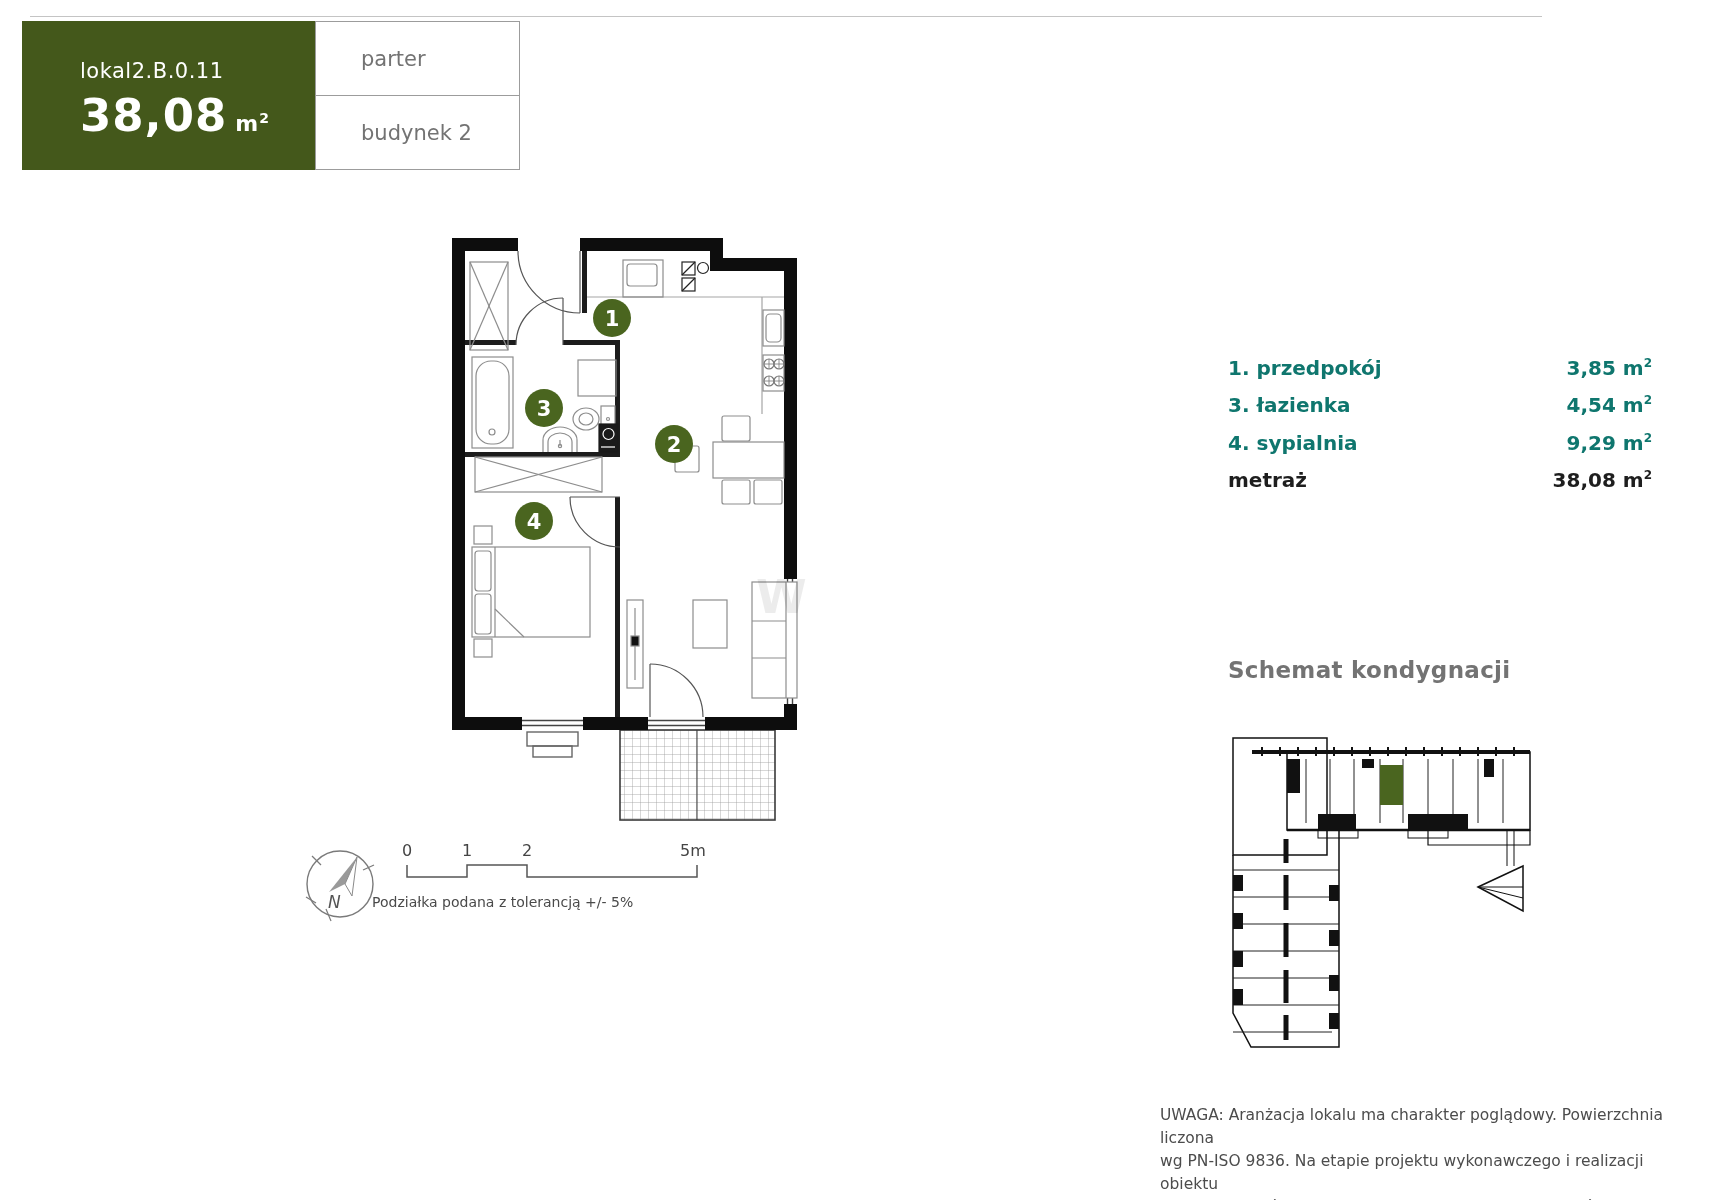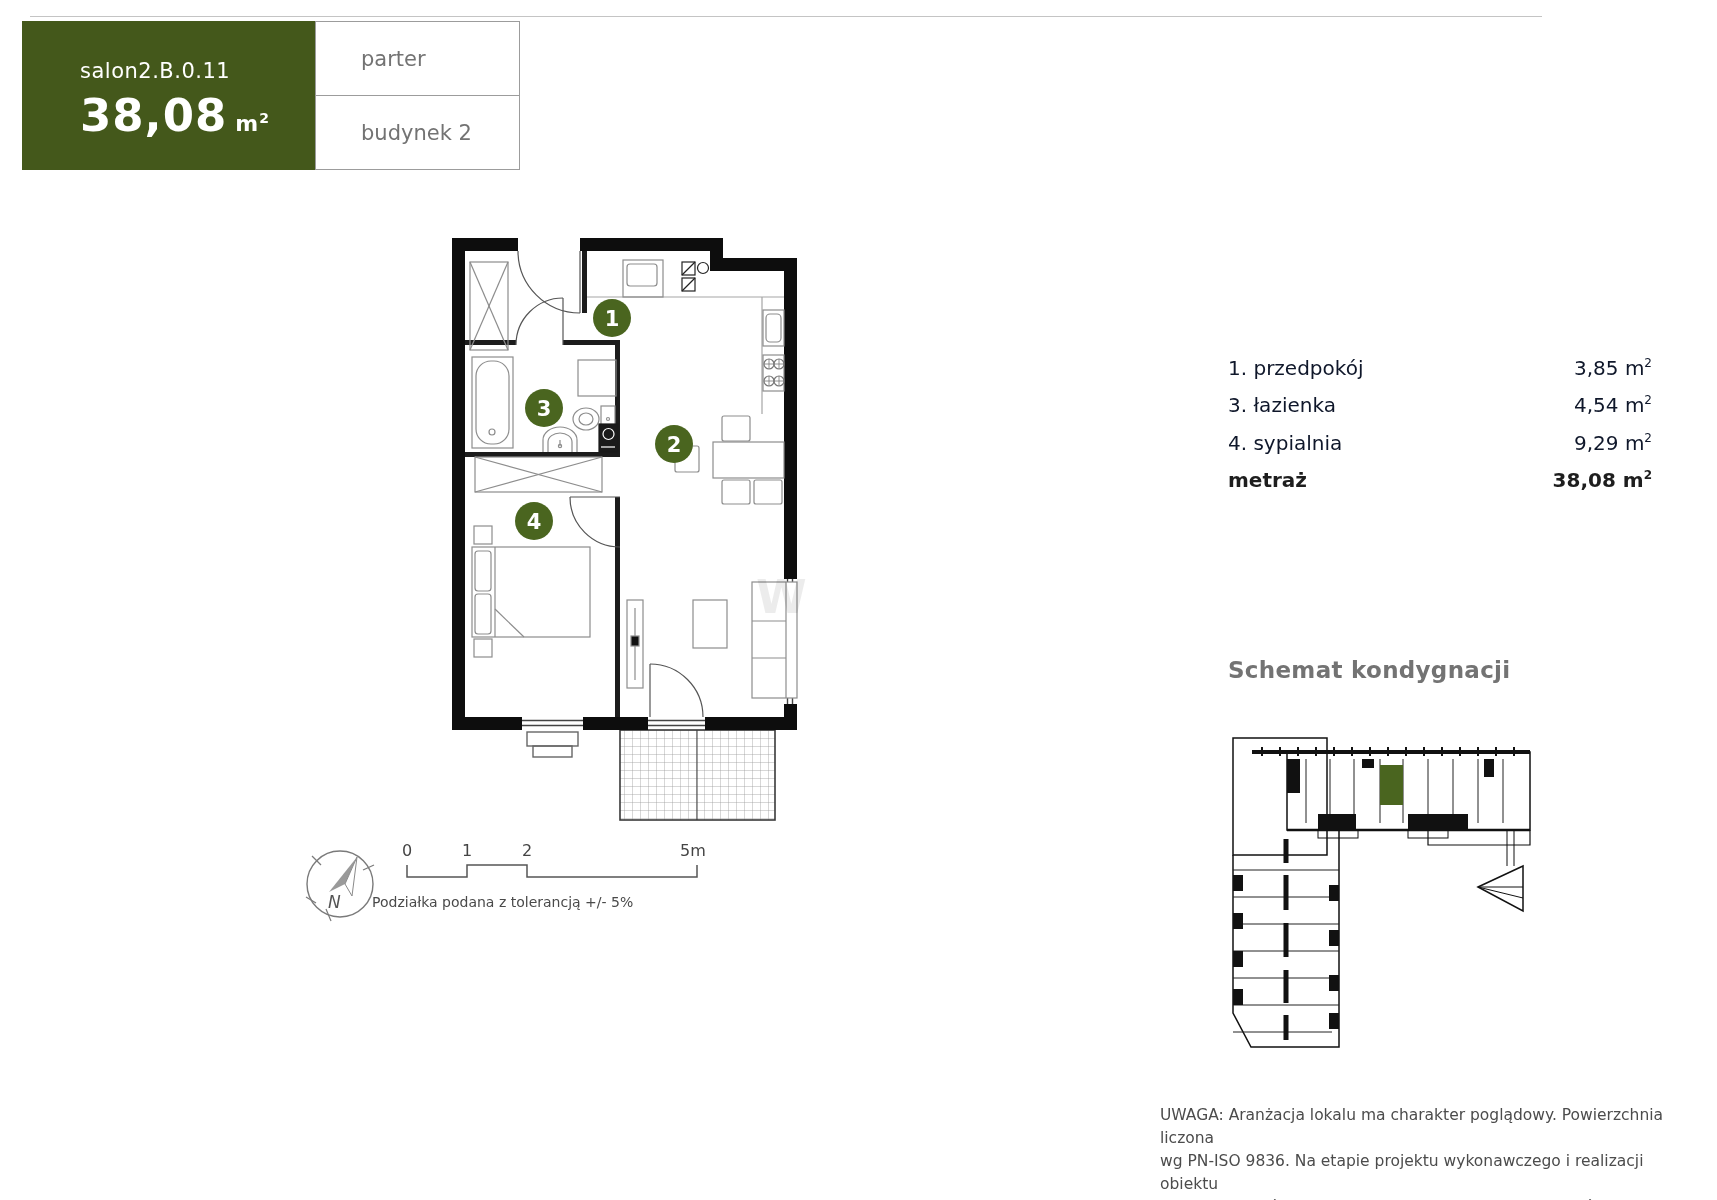--- a/index.html
+++ b/index.html
@@ -15,21 +15,21 @@
   #area-line{margin-top:6px;font-size:45px;font-weight:bold;letter-spacing:1px;}
   #area-line .unit{font-size:22px;font-weight:bold;margin-left:8px;}
   #area-line sup{font-size:14px;}
   .hdr-box{left:315px;width:205px;height:75px;background:#fff;border:1px solid #9c9c9c;
            box-sizing:border-box;display:flex;align-items:center;padding-left:45px;
            font-size:21px;color:#737373;}
   #floor-box{top:21px;}
   #building-box{top:95px;}
   
   #room-list{left:1228px;top:349px;width:424px;}
-  .room-row{display:flex;align-items:center;height:37.5px;font-size:20px;color:#0f172a;}
+  .room-row{display:flex;align-items:center;height:37.5px;font-size:20px;color:#0f766e;font-weight:bold;}
   .room-row .val{margin-left:auto;white-space:nowrap;}
   .room-row sup{font-size:12px;}
   .room-row.total{font-weight:bold;color:#1e1e1e;}
   
   #schematic-title{left:1228px;top:657px;font-size:23px;font-weight:bold;color:#737373;letter-spacing:.3px;}
   
   #disclaimer{left:1160px;top:1104px;width:510px;font-size:15.5px;line-height:1.48;
               color:#4c4c4c;white-space:pre-line;}
   
   #scale-caption{left:372px;top:894px;font-size:14px;color:#4a4a4a;}
@@ -38,21 +38,21 @@
 </style>
 </head>
 <body>
 
 <div id="page">
 
   <div class="abs" id="top-rule"></div>
 
   <div class="abs" id="lokal-badge">
     <div id="lokal-line">
-      <span>salon</span><span class="num">2.B.0.11</span>
+      <span>lokal</span><span class="num">2.B.0.11</span>
     </div>
     <div id="area-line">
       <span>38,08</span><span class="unit"><span>m</span><sup>2</sup></span>
     </div>
   </div>
   <div class="abs hdr-box" id="floor-box">
     <span>parter</span>
   </div>
   <div class="abs hdr-box" id="building-box">
     <span>budynek 2</span>

